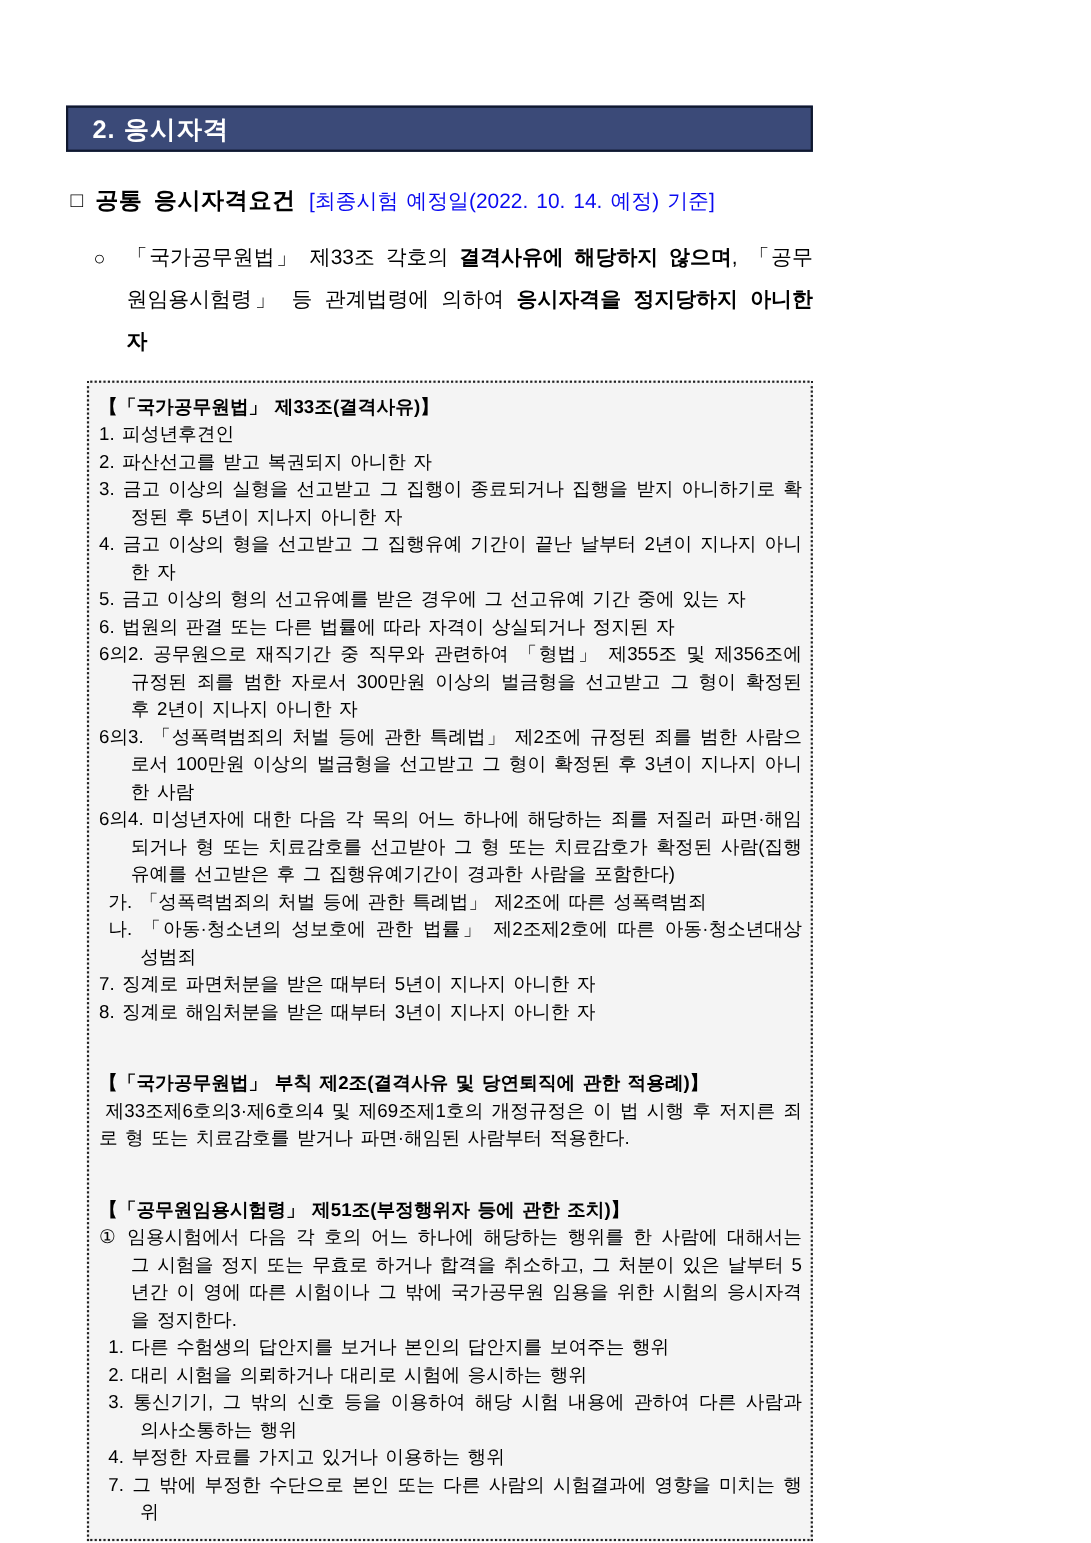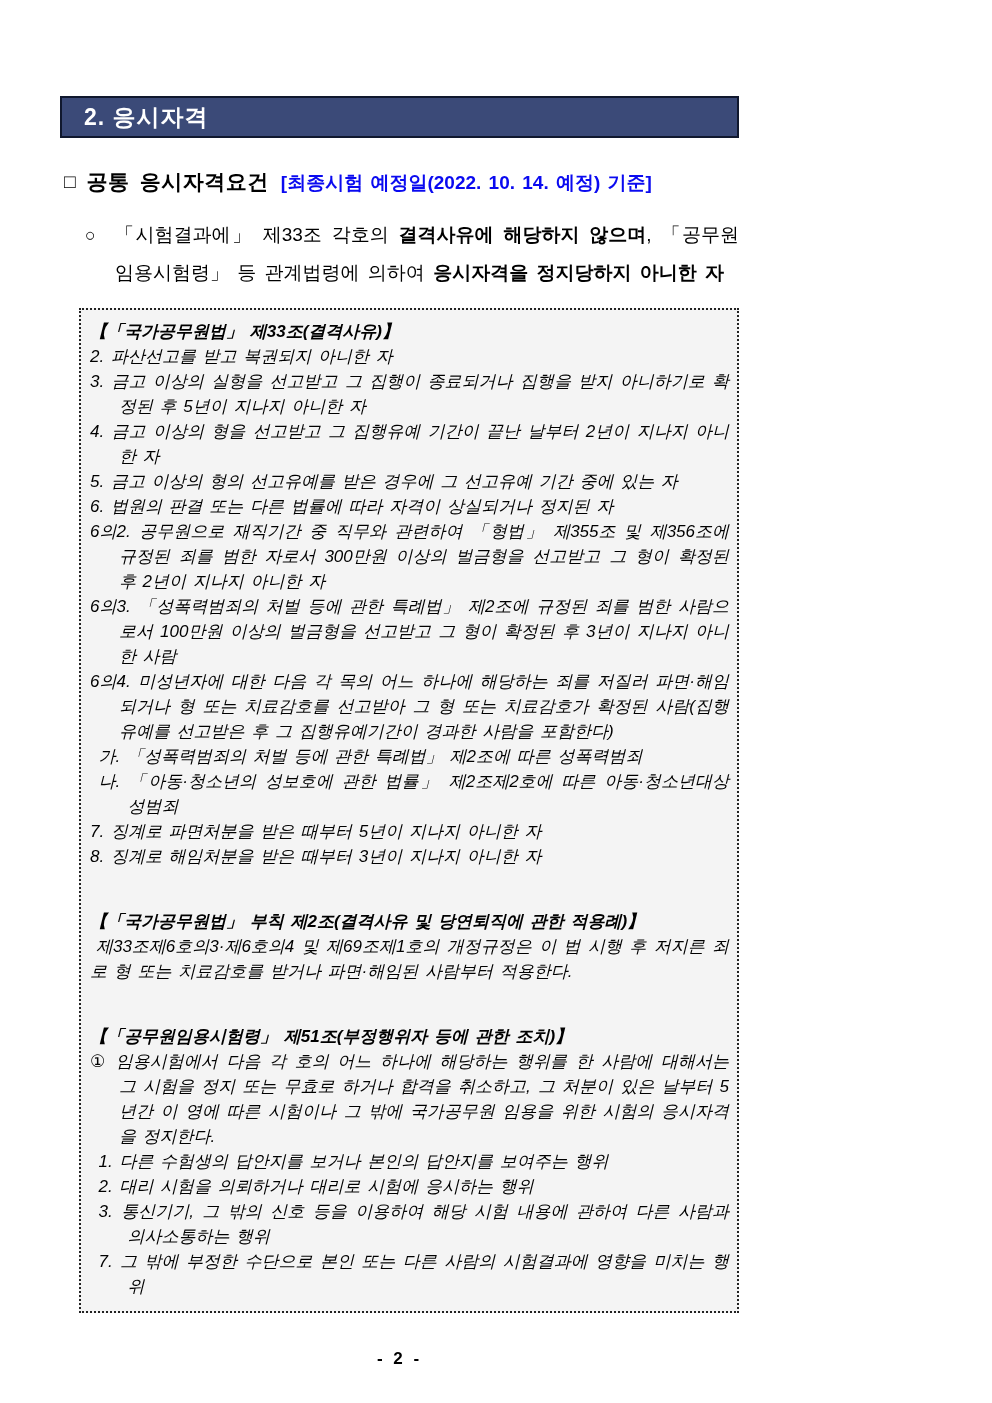--- a/index.html
+++ b/index.html
@@ -36,21 +36,21 @@
   }
   
   .section-heading{
     margin-top:30px;
     display:flex;align-items:baseline;
     padding-left:4px;
   }
   .sh-marker{font-size:19px;font-weight:400;margin-right:11px;position:relative;top:-1px;}
   .sh-title{font-size:21px;font-weight:700;letter-spacing:0.5px;word-spacing:4px;}
   .sh-subtitle{
-    font-size:19px;font-weight:700;color:var(--accent-blue);
+    font-size:19px;font-weight:400;color:var(--accent-blue);
     margin-left:12px;word-spacing:2px;
   }
   
   .intro{
     margin-top:20px;
     margin-left:25px;
     display:flex;
   }
   .intro-marker{
     width:30px;flex:0 0 30px;
@@ -65,21 +65,20 @@
   .intro-text .b{font-weight:700;}
   
   .notice-box{
     margin-top:16px;
     margin-left:19px;
     border:2px dotted var(--box-border);
     background:var(--box-bg);
     padding:9px 8px 12px 9px;
     font-size:17px;
     line-height:25px;
-    font-style:italic;
   }
   .box-section + .box-section{margin-top:40px;}
   .box-heading{font-weight:700;text-align:left;word-spacing:2px;}
   .bi{
     text-align:justify;
     word-spacing:2px;
     padding-left:1.7em;
     text-indent:-1.7em;
   }
   .bi.sub{margin-left:0.5em;}
@@ -101,26 +100,27 @@
   </div>
 
   <div class="section-heading">
     <span class="sh-marker">□</span>
     <span class="sh-title">공통 응시자격요건</span>
     <span class="sh-subtitle">[최종시험 예정일(2022. 10. 14. 예정) 기준]</span>
   </div>
 
   <div class="intro">
     <span class="intro-marker">○</span>
-    <span class="intro-text"><span>「시험결과에」 제33조 각호의 </span><span class="b">결격사유에 해당하지 않으며</span><span>, 「공무원임용시험령」 등 관계법령에 의하여 </span><span class="b">응시자격을 정지당하지 아니한 자</span></span>
+    <span class="intro-text"><span>「국가공무원법」 제33조 각호의 </span><span class="b">결격사유에 해당하지 않으며</span><span>, 「공무원임용시험령」 등 관계법령에 의하여 </span><span class="b">응시자격을 정지당하지 아니한 자</span></span>
   </div>
 
   <div class="notice-box">
       <div class="box-section">
         <div class="box-heading">【「국가공무원법」 제33조(결격사유)】</div>
+        <div class="bi">1. 피성년후견인</div>
         <div class="bi">2. 파산선고를 받고 복권되지 아니한 자</div>
         <div class="bi">3. 금고 이상의 실형을 선고받고 그 집행이 종료되거나 집행을 받지 아니하기로 확정된 후 5년이 지나지 아니한 자</div>
         <div class="bi">4. 금고 이상의 형을 선고받고 그 집행유예 기간이 끝난 날부터 2년이 지나지 아니한 자</div>
         <div class="bi">5. 금고 이상의 형의 선고유예를 받은 경우에 그 선고유예 기간 중에 있는 자</div>
         <div class="bi">6. 법원의 판결 또는 다른 법률에 따라 자격이 상실되거나 정지된 자</div>
         <div class="bi">6의2. 공무원으로 재직기간 중 직무와 관련하여 「형법」 제355조 및 제356조에 규정된 죄를 범한 자로서 300만원 이상의 벌금형을 선고받고 그 형이 확정된 후 2년이 지나지 아니한 자</div>
         <div class="bi">6의3. 「성폭력범죄의 처벌 등에 관한 특례법」 제2조에 규정된 죄를 범한 사람으로서 100만원 이상의 벌금형을 선고받고 그 형이 확정된 후 3년이 지나지 아니한 사람</div>
         <div class="bi">6의4. 미성년자에 대한 다음 각 목의 어느 하나에 해당하는 죄를 저질러 파면·해임되거나 형 또는 치료감호를 선고받아 그 형 또는 치료감호가 확정된 사람(집행유예를 선고받은 후 그 집행유예기간이 경과한 사람을 포함한다)</div>
         <div class="bi sub">가. 「성폭력범죄의 처벌 등에 관한 특례법」 제2조에 따른 성폭력범죄</div>
         <div class="bi sub">나. 「아동·청소년의 성보호에 관한 법률」 제2조제2호에 따른 아동·청소년대상 성범죄</div>
@@ -130,20 +130,21 @@
       <div class="box-section">
         <div class="box-heading">【「국가공무원법」 부칙 제2조(결격사유 및 당연퇴직에 관한 적용례)】</div>
         <div class="bi flush">제33조제6호의3·제6호의4 및 제69조제1호의 개정규정은 이 법 시행 후 저지른 죄로 형 또는 치료감호를 받거나 파면·해임된 사람부터 적용한다.</div>
       </div>
       <div class="box-section">
         <div class="box-heading">【「공무원임용시험령」 제51조(부정행위자 등에 관한 조치)】</div>
         <div class="bi">① 임용시험에서 다음 각 호의 어느 하나에 해당하는 행위를 한 사람에 대해서는 그 시험을 정지 또는 무효로 하거나 합격을 취소하고, 그 처분이 있은 날부터 5년간 이 영에 따른 시험이나 그 밖에 국가공무원 임용을 위한 시험의 응시자격을 정지한다.</div>
         <div class="bi sub">1. 다른 수험생의 답안지를 보거나 본인의 답안지를 보여주는 행위</div>
         <div class="bi sub">2. 대리 시험을 의뢰하거나 대리로 시험에 응시하는 행위</div>
         <div class="bi sub">3. 통신기기, 그 밖의 신호 등을 이용하여 해당 시험 내용에 관하여 다른 사람과 의사소통하는 행위</div>
+        <div class="bi sub">4. 부정한 자료를 가지고 있거나 이용하는 행위</div>
         <div class="bi sub">7. 그 밖에 부정한 수단으로 본인 또는 다른 사람의 시험결과에 영향을 미치는 행위</div>
       </div>
     </div>
 
   <div class="footer">
     <span class="page-number">- 2 -</span>
   </div>
 
 </div>
 

